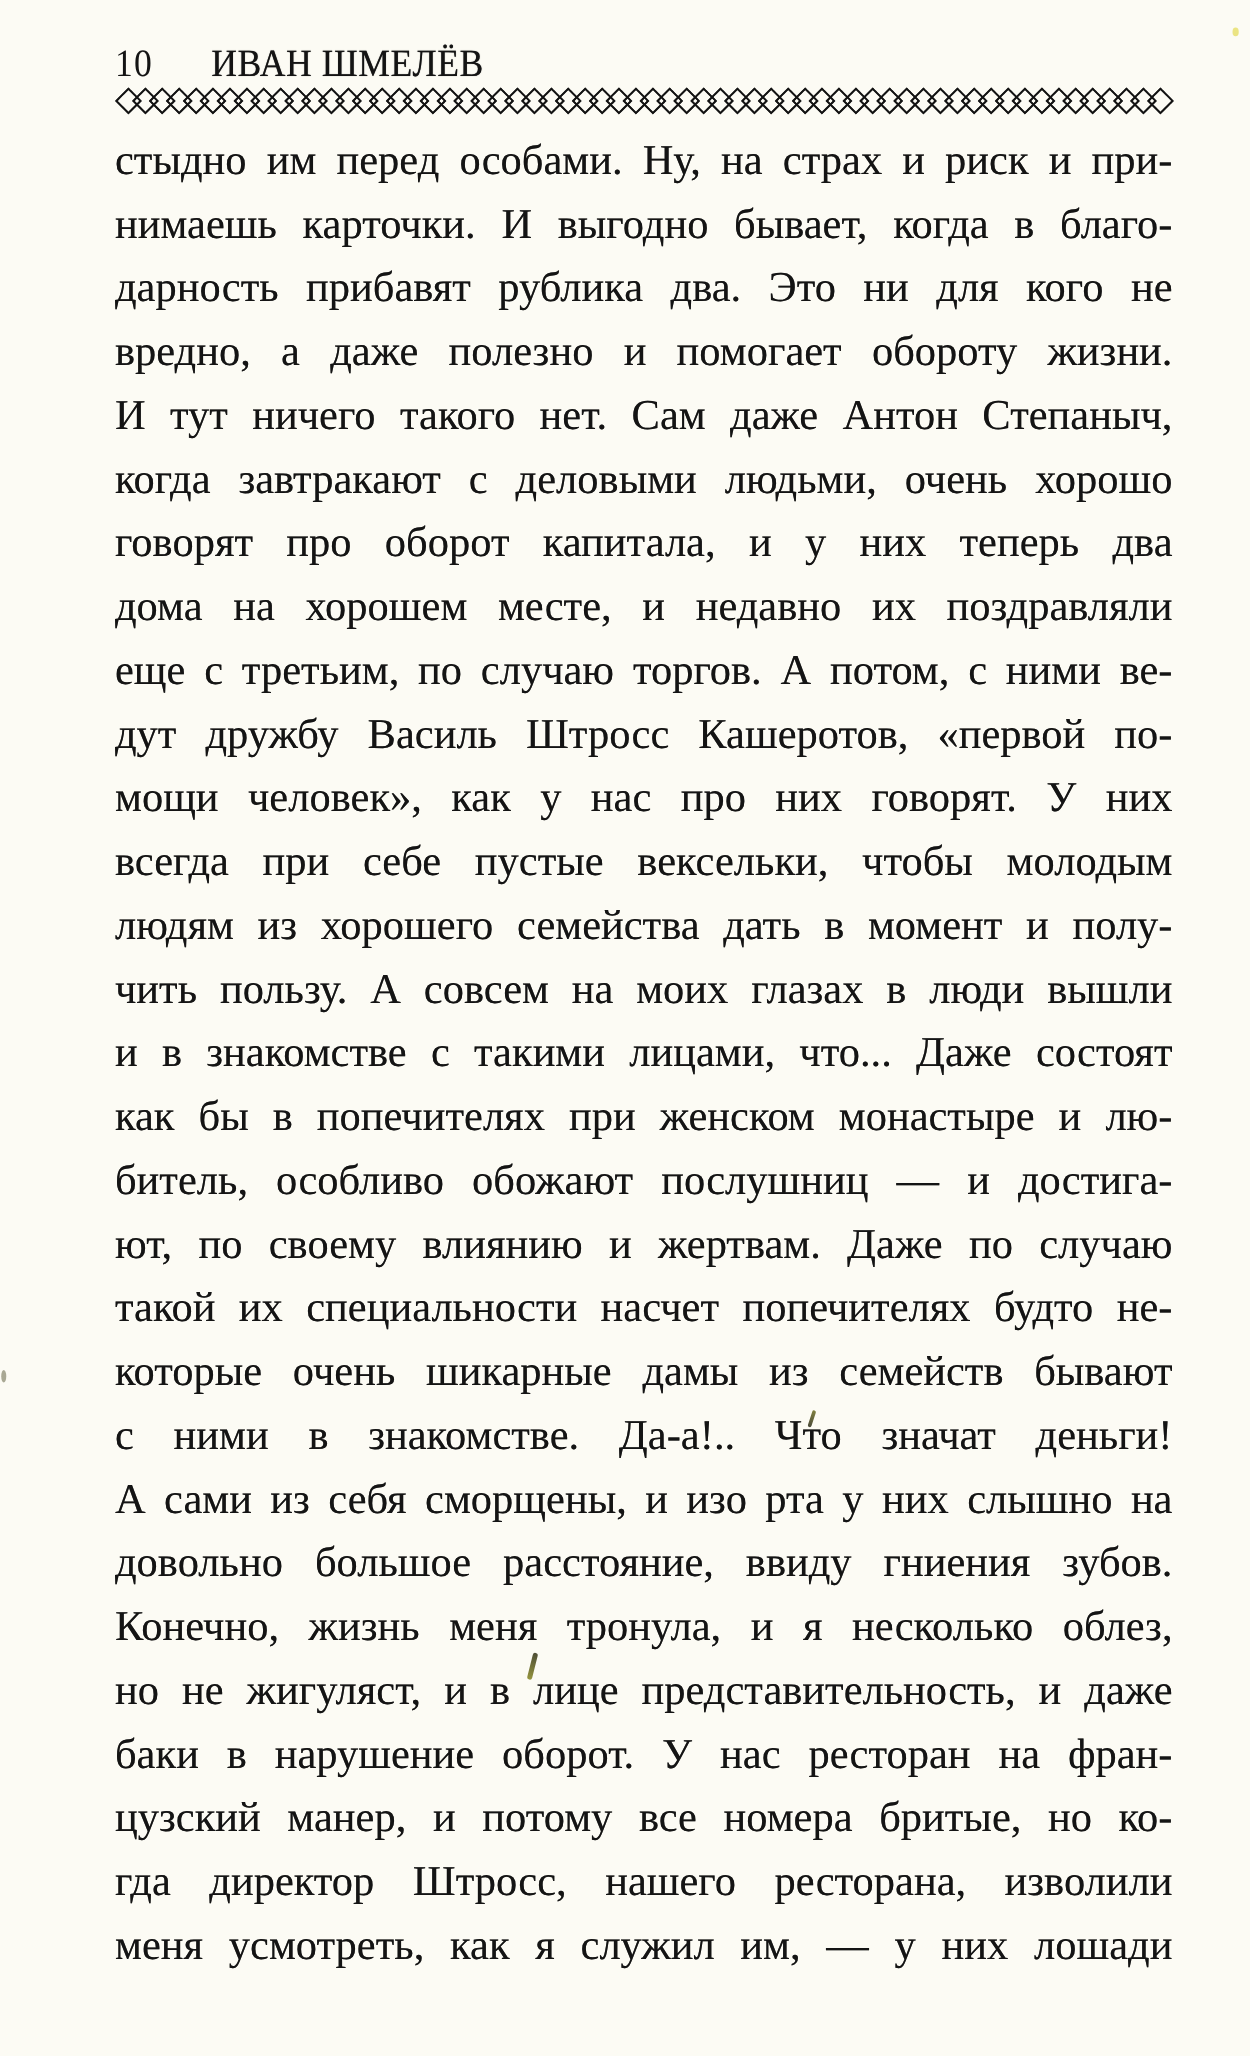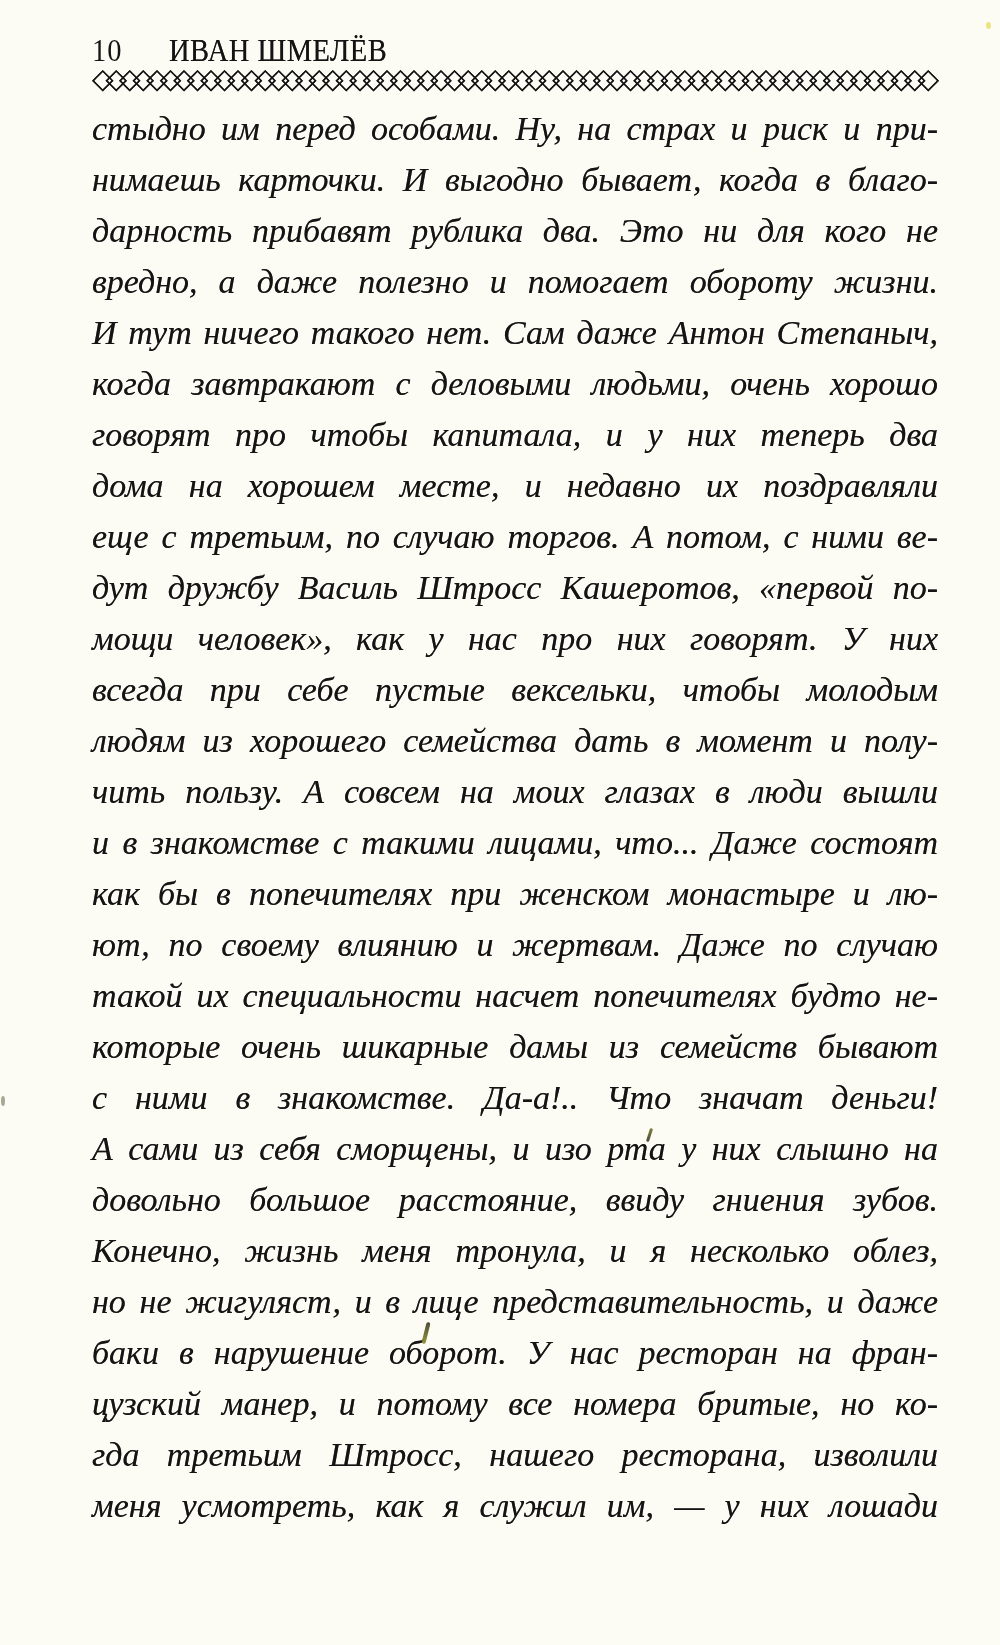--- a/index.html
+++ b/index.html
@@ -61,21 +61,20 @@
     letter-spacing: -8px;
     color: #131313;
     text-shadow: 0 0 0.5px rgba(19,19,19,0.9);
   }
   
   .body-text {
     position: absolute;
     top: 103px;
     left: 92px;
     width: 846px;
-    font-style: italic;
   }
   .text-line {
     width: 846px;
     height: 51px;
     font-size: 34px;
     line-height: 51px;
     text-align: justify;
     text-align-last: justify;
     text-justify: inter-word;
     white-space: normal;
@@ -129,41 +128,42 @@
 
   <div class="divider">◇◇◇◇◇◇◇◇◇◇◇◇◇◇◇◇◇◇◇◇◇◇◇◇◇◇◇◇◇◇◇◇◇◇◇◇◇◇◇◇◇◇◇◇◇◇◇◇◇◇◇◇◇◇◇◇◇◇◇◇◇◇</div>
 
   <div class="body-text">
     <div class="text-line">стыдно им перед особами. Ну, на страх и риск и при-</div>
     <div class="text-line">нимаешь карточки. И выгодно бывает, когда в благо-</div>
     <div class="text-line">дарность прибавят рублика два. Это ни для кого не</div>
     <div class="text-line">вредно, а даже полезно и помогает обороту жизни.</div>
     <div class="text-line">И тут ничего такого нет. Сам даже Антон Степаныч,</div>
     <div class="text-line">когда завтракают с деловыми людьми, очень хорошо</div>
-    <div class="text-line">говорят про чтобы капитала, и у них теперь два</div>
+    <div class="text-line">говорят про оборот капитала, и у них теперь два</div>
     <div class="text-line">дома на хорошем месте, и недавно их поздравляли</div>
     <div class="text-line">еще с третьим, по случаю торгов. А потом, с ними ве-</div>
     <div class="text-line">дут дружбу Василь Штросс Кашеротов, «первой по-</div>
     <div class="text-line">мощи человек», как у нас про них говорят. У них</div>
     <div class="text-line">всегда при себе пустые вексельки, чтобы молодым</div>
     <div class="text-line">людям из хорошего семейства дать в момент и полу-</div>
     <div class="text-line">чить пользу. А совсем на моих глазах в люди вышли</div>
     <div class="text-line">и в знакомстве с такими лицами, что... Даже состоят</div>
     <div class="text-line">как бы в попечителях при женском монастыре и лю-</div>
+    <div class="text-line">битель, особливо обожают послушниц — и достига-</div>
     <div class="text-line">ют, по своему влиянию и жертвам. Даже по случаю</div>
     <div class="text-line">такой их специальности насчет попечителях будто не-</div>
     <div class="text-line">которые очень шикарные дамы из семейств бывают</div>
     <div class="text-line">с ними в знакомстве. Да-а!.. Что значат деньги!</div>
     <div class="text-line">А сами из себя сморщены, и изо рта у них слышно на</div>
     <div class="text-line">довольно большое расстояние, ввиду гниения зубов.</div>
     <div class="text-line">Конечно, жизнь меня тронула, и я несколько облез,</div>
     <div class="text-line">но не жигуляст, и в лице представительность, и даже</div>
     <div class="text-line">баки в нарушение оборот. У нас ресторан на фран-</div>
     <div class="text-line">цузский манер, и потому все номера бритые, но ко-</div>
-    <div class="text-line">гда третьим Штросс, нашего ресторана, изволили</div>
+    <div class="text-line">гда директор Штросс, нашего ресторана, изволили</div>
     <div class="text-line">меня усмотреть, как я служил им, — у них лошади</div>
   </div>
 
   <div class="artifact artifact-1"></div>
   <div class="artifact artifact-2"></div>
   <div class="artifact artifact-3"></div>
   <div class="artifact artifact-4"></div>
 
 </div>
 

